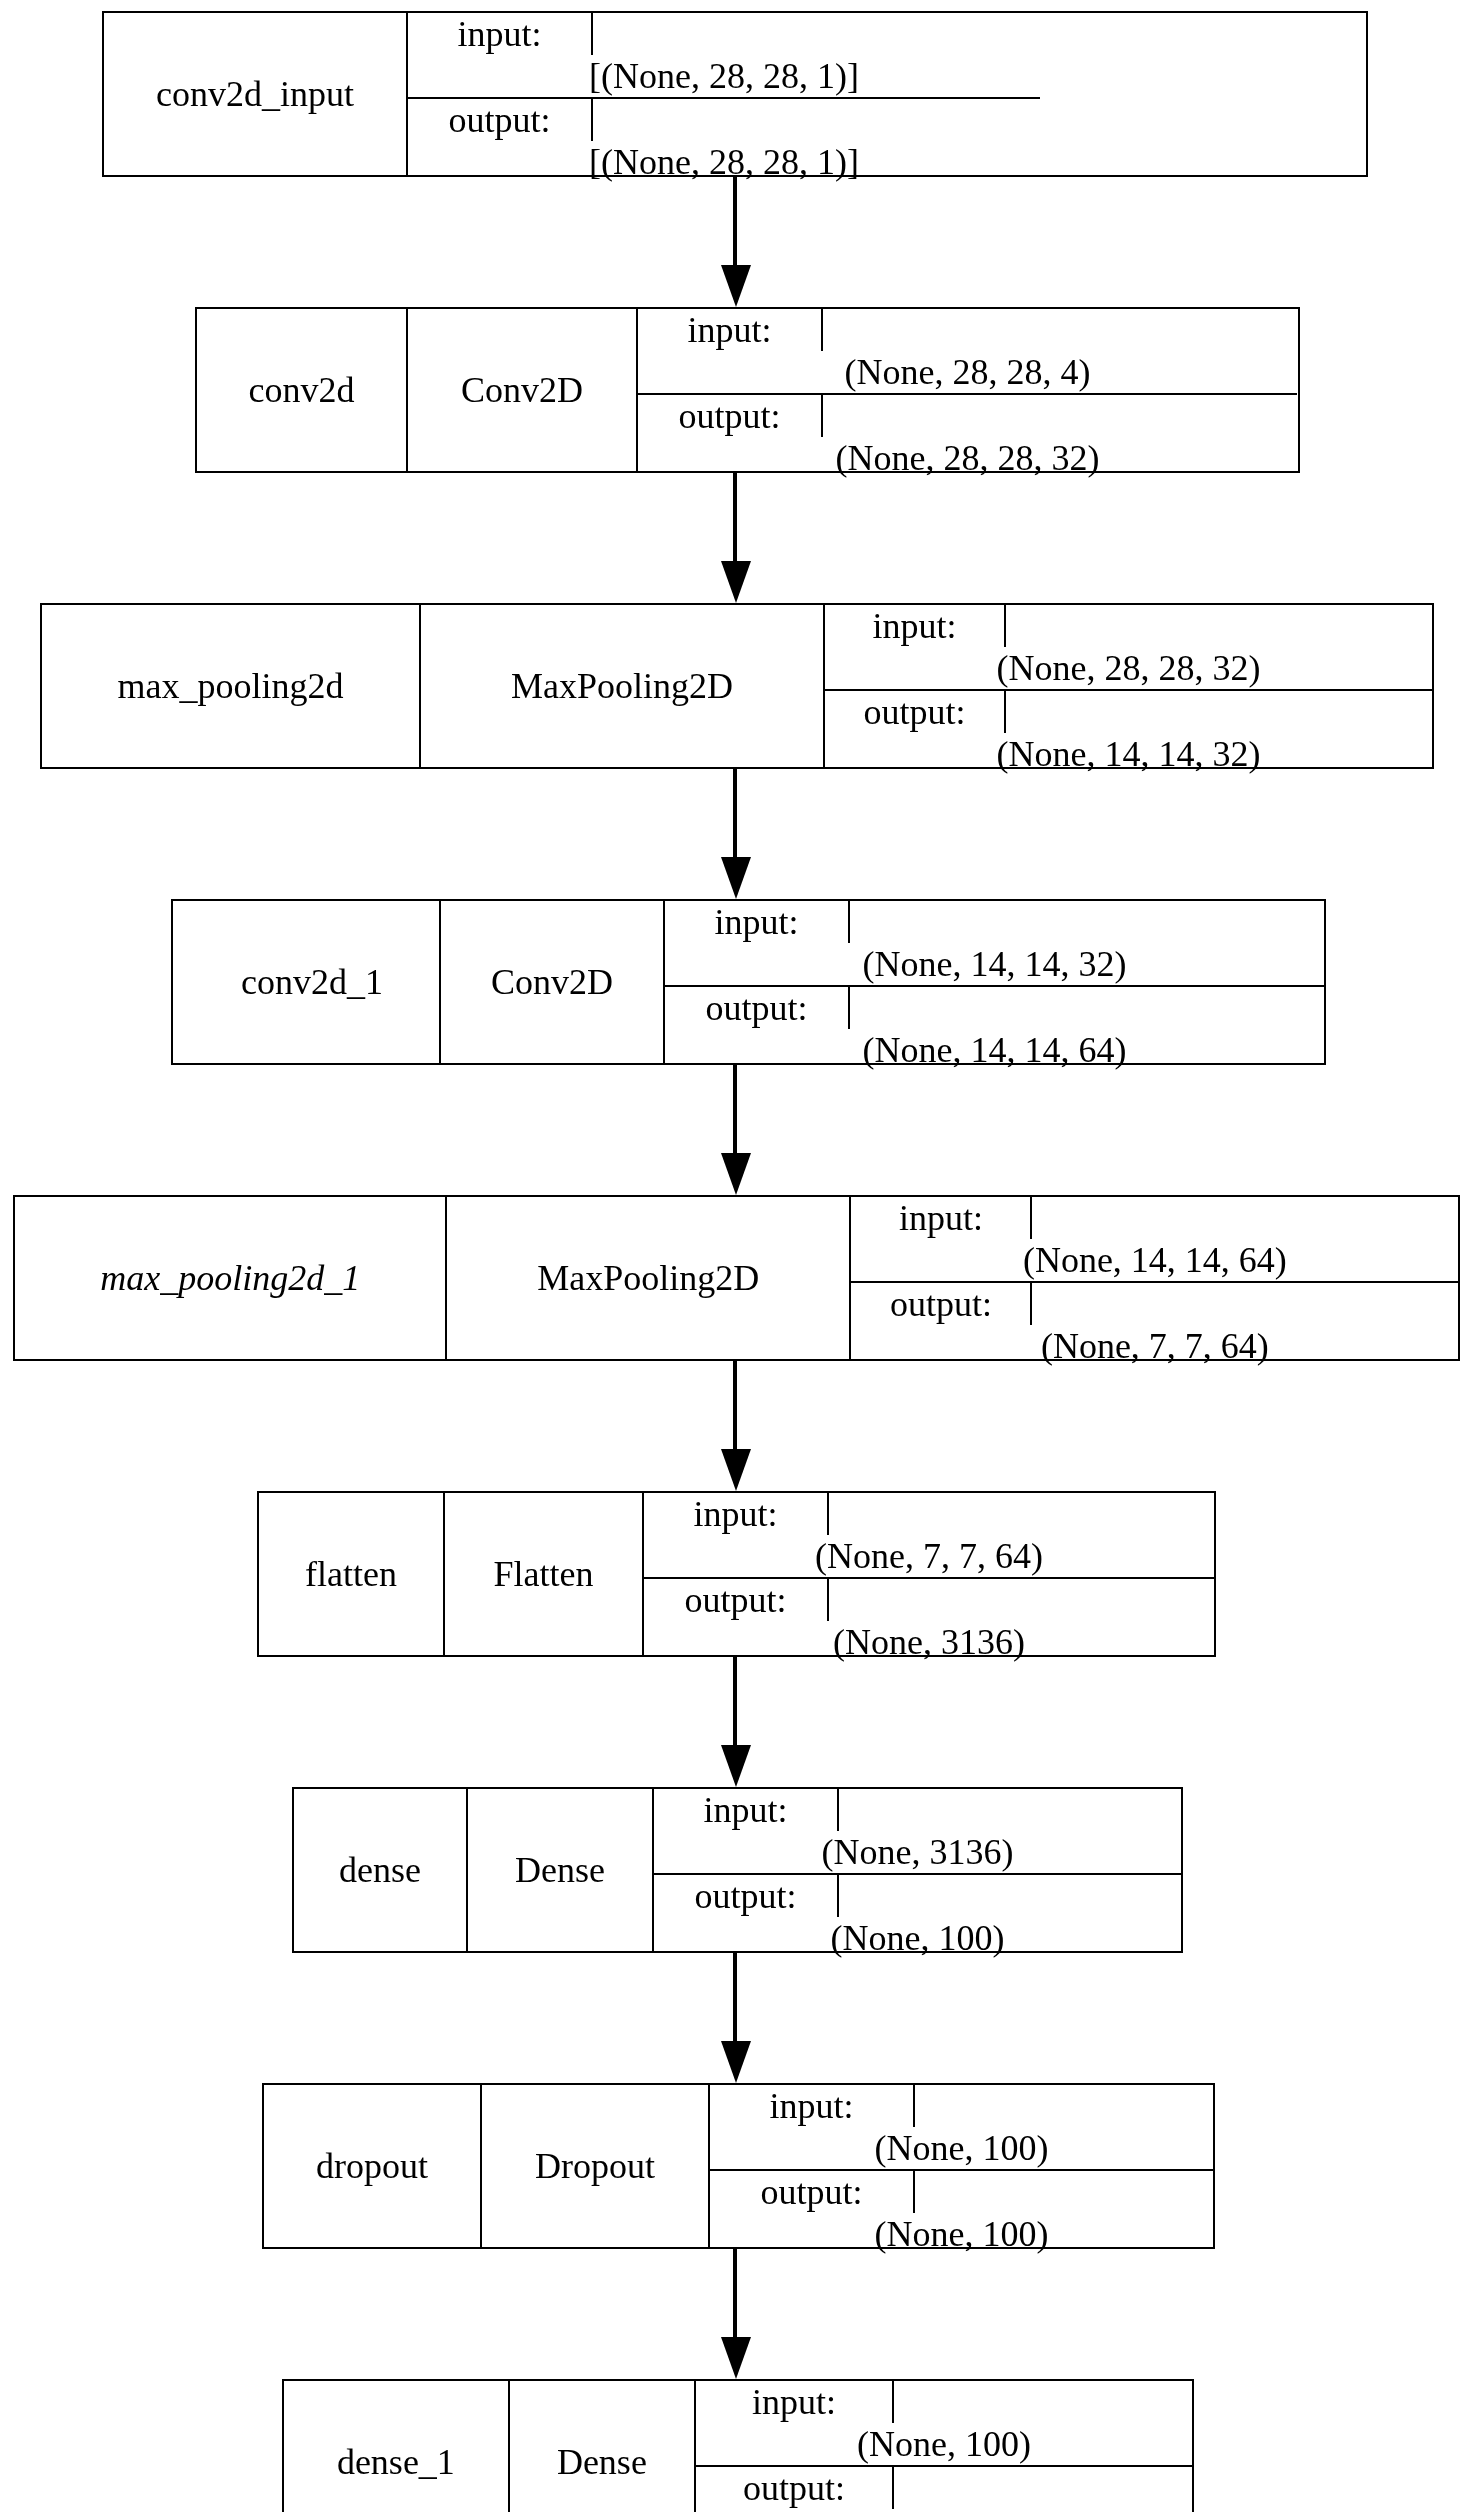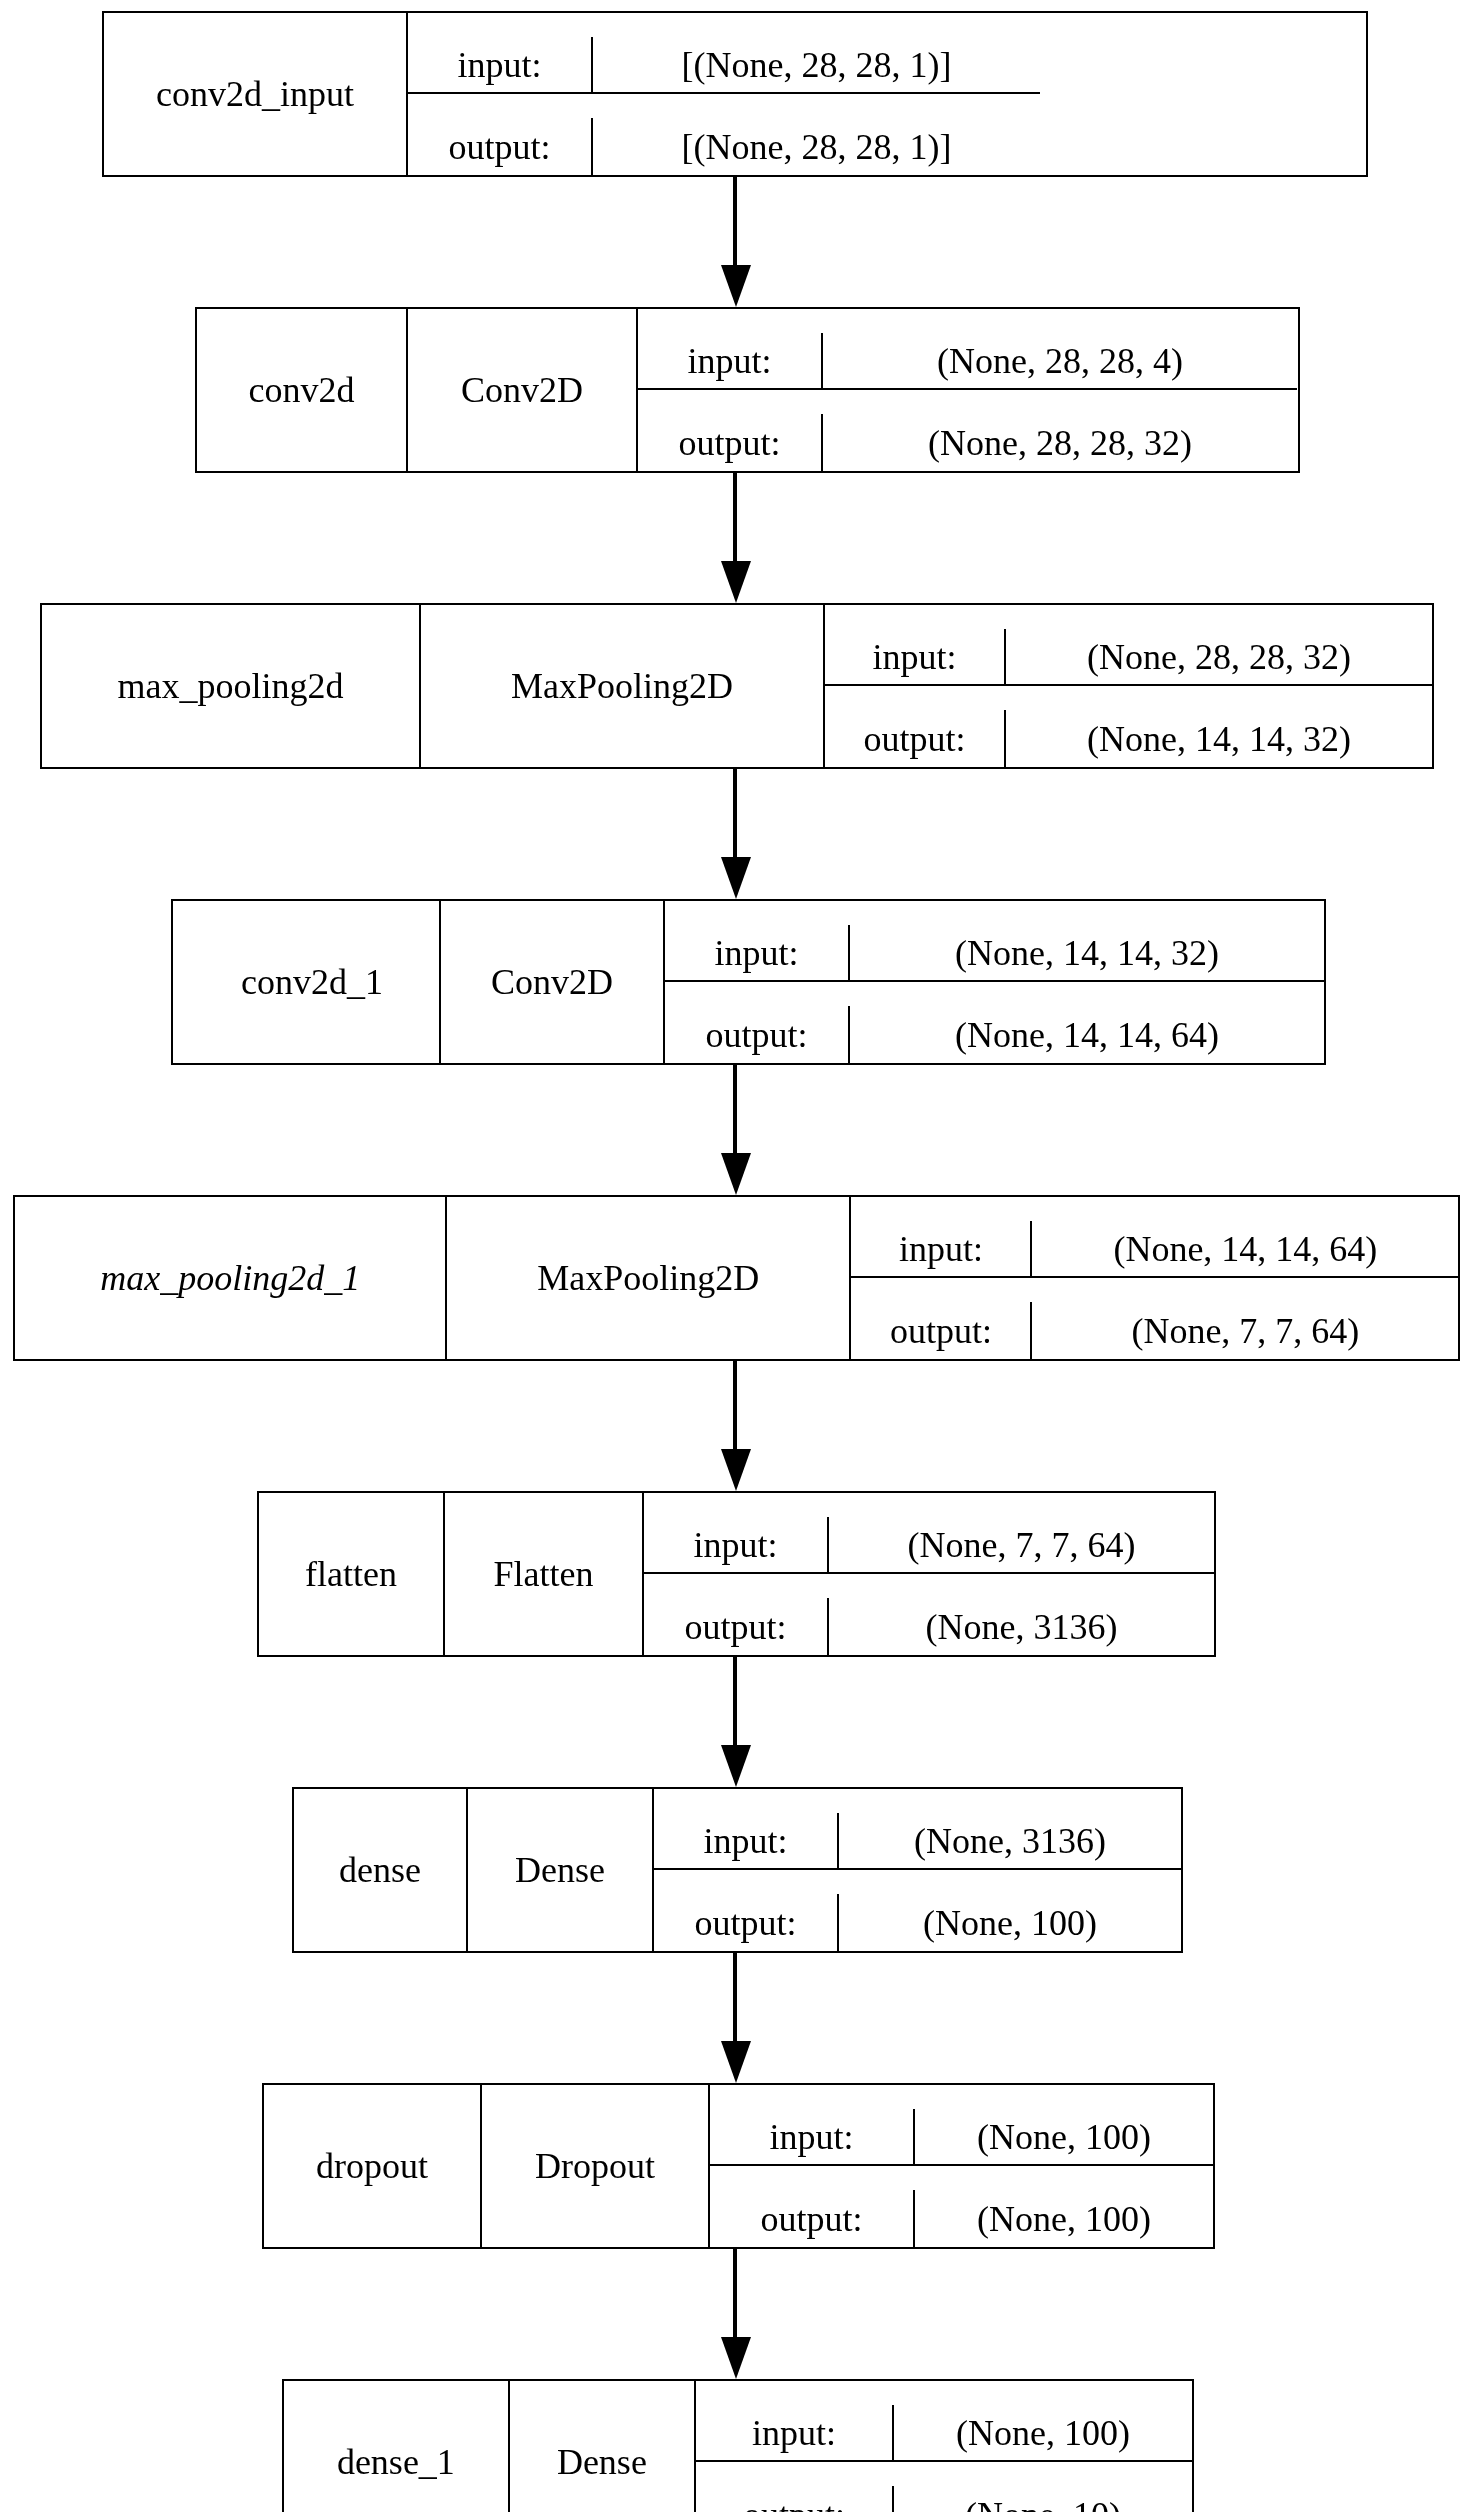--- a/index.html
+++ b/index.html
@@ -41,24 +41,23 @@
   .cell-type { border-right: 2.5px solid #000000; }
 
   .io-block {
     display: flex;
     flex-direction: column;
     box-sizing: border-box;
     flex: 0 0 auto;
   }
   .io-row {
     display: flex;
-    flex-direction: row;
+    flex-direction: column;
     flex: 1 1 50%;
     box-sizing: border-box;
-    margin-top: 24px;
   }
   .io-row.top { border-bottom: 2.5px solid #000000; }
   .io-label, .io-shape {
     display: flex;
     align-items: center;
     justify-content: center;
     box-sizing: border-box;
     white-space: nowrap;
     font-size: 36px;
     color: #000000;

